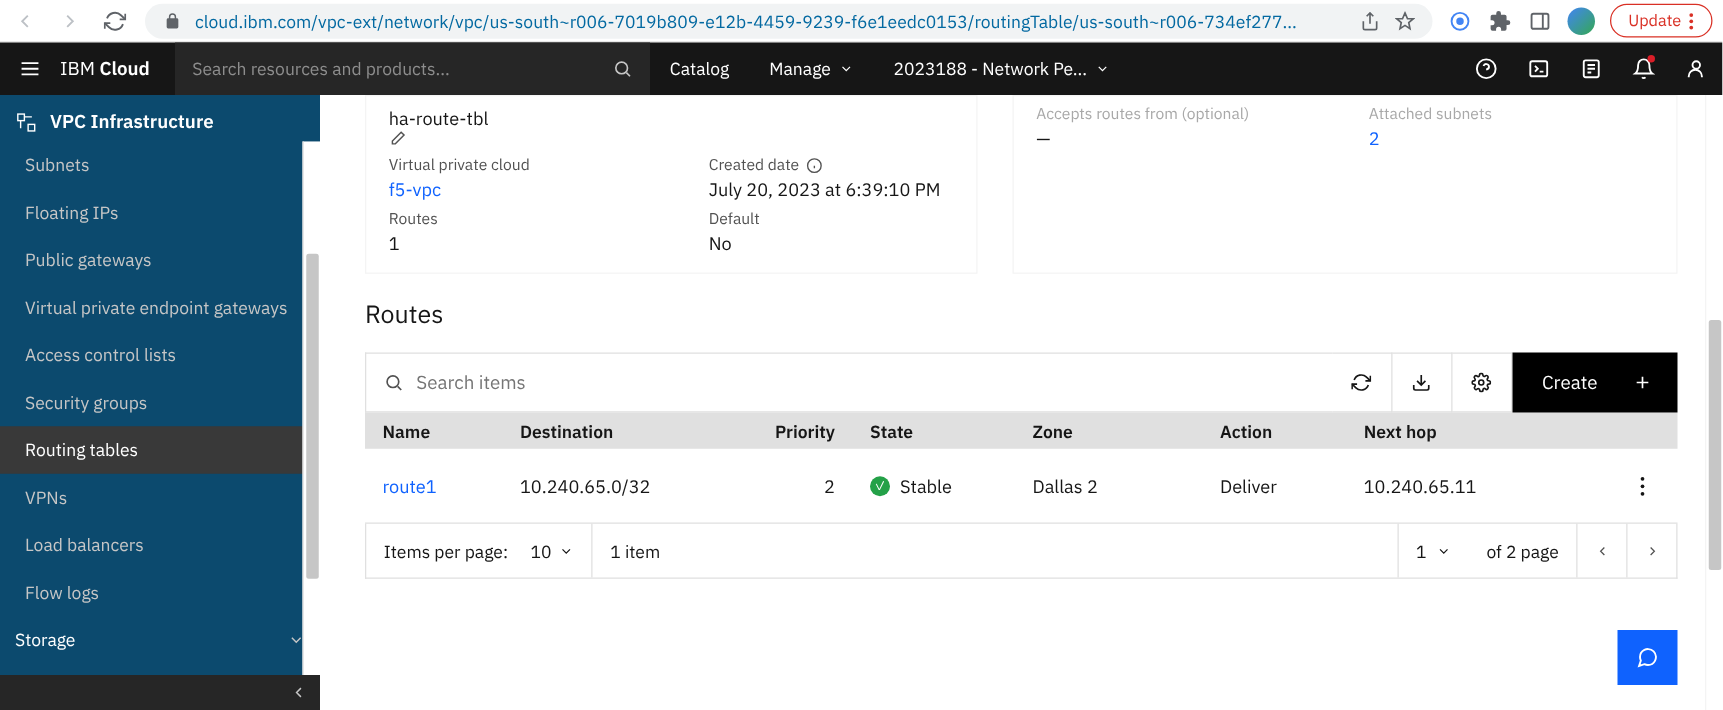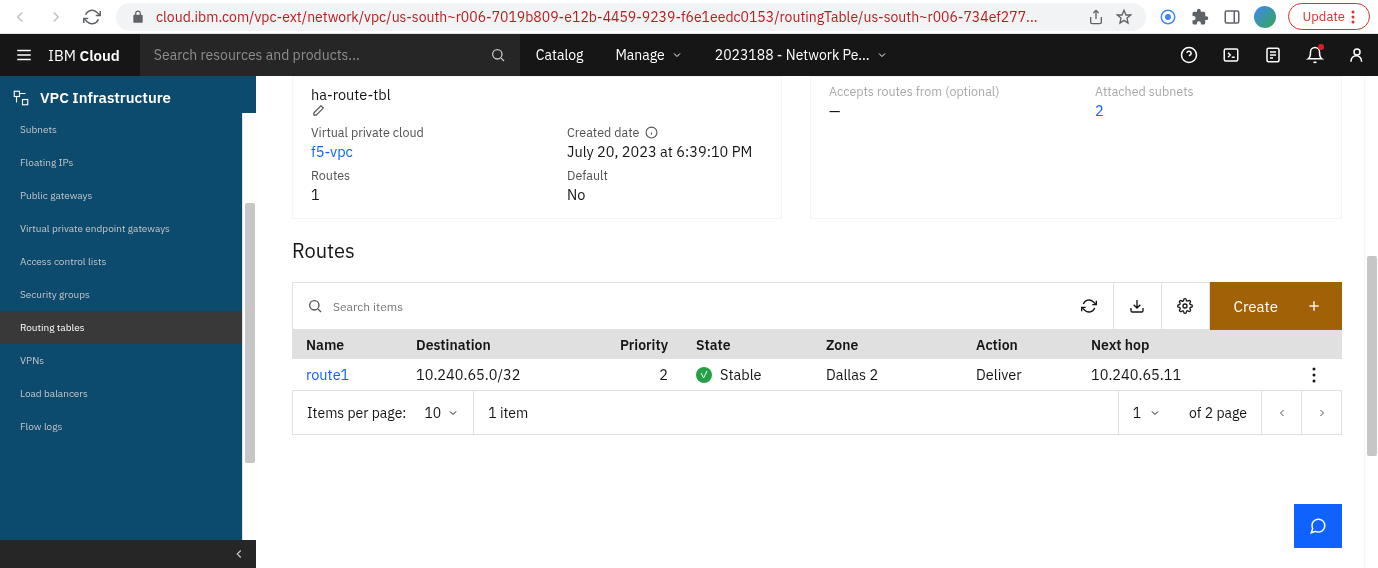--- a/index.html
+++ b/index.html
@@ -2,21 +2,21 @@
 <html><head>
 <meta charset="utf-8">
 <style>
 * { margin: 0; padding: 0; box-sizing: border-box; font-family: "IBM Plex Sans", -apple-system, BlinkMacSystemFont, sans-serif; }
 body { width: 1378px; height: 568px; overflow: hidden; background: #fff; }
 
 
 .browser-bar { height: 34px; display: flex; align-items: center; padding: 0 8px; gap: 12px; background: #fff; border-bottom: 1px solid #e0e0e0; }
 .nav-btn { color: #5f6368; display: flex; align-items: center; justify-content: center; width: 24px; height: 24px; }
 .nav-btn.disabled { color: #bdc1c6; }
-.url-area { flex: 1; display: flex; align-items: center; background: #f1f3f4; border-radius: 16px; padding: 4px 12px; gap: 8px; font-size: 14px; color: #b91c1c; }
+.url-area { flex: 1; display: flex; align-items: center; background: #f1f3f4; border-radius: 16px; padding: 4px 12px; gap: 8px; font-size: 14px; color: #0369a1; }
 .url-text { flex: 1; white-space: nowrap; overflow: hidden; text-overflow: ellipsis; }
 .chrome-icon { width: 20px; height: 20px; display: flex; align-items: center; justify-content: center; color: #5f6368; }
 .update-btn { border: 1px solid #d93025; color: #d93025; background: #fff; border-radius: 16px; padding: 4px 14px; font-size: 13px; display: flex; align-items: center; gap: 6px; }
 .avatar-circ { width: 22px; height: 22px; border-radius: 50%; background: linear-gradient(135deg,#4285f4,#34a853); }
 
 
 .topbar { height: 42px; background: #161616; display: flex; align-items: center; color: #fff; }
 .hamburger { width: 48px; display:flex; align-items:center; justify-content:center; }
 .brand { font-size: 15px; padding-right: 20px; }
 .brand b { font-weight: 600; }
@@ -27,21 +27,21 @@
 .top-link { padding: 0 16px; font-size: 14px; color: #fff; display:flex; align-items:center; gap:6px; height:100%; }
 .top-icons { margin-left: auto; display: flex; align-items: center; }
 .top-icn { width: 42px; height: 42px; display:flex; align-items:center; justify-content:center; color:#fff; position:relative; }
 .notif-dot { position:absolute; top:10px; right:12px; width:6px; height:6px; background:#da1e28; border-radius:50%; }
 
 
 .layout { display:flex; height: calc(568px - 34px - 42px); }
 .sidebar { width: 256px; background: #0c4a6e; color: #c6c6c6; position:relative; display:flex; flex-direction:column; }
 .side-head { display:flex; align-items:center; gap:10px; padding: 12px 12px 6px; color:#fff; font-size:15px; font-weight:600; }
 .side-scroll { flex:1; overflow:hidden; position:relative; }
-.side-item { padding: 10px 20px; font-size: 10px; color: #c6c6c6; cursor:pointer; }
+.side-item { padding: 10px 20px; font-size: 14px; color: #c6c6c6; cursor:pointer; }
 .side-item.active { background: #393939; color:#fff; }
 .side-section { padding: 10px 12px; font-size: 14px; color:#fff; display:flex; align-items:center; justify-content:space-between; }
 .side-collapse { height: 28px; display:flex; align-items:center; justify-content:flex-end; padding-right:10px; background:#262626; }
 .scrollbar-v { position:absolute; right:0; top:0; bottom:0; width:14px; background:#fff; border-left:1px solid #e0e0e0; }
 .scroll-thumb { position:absolute; left:2px; width:10px; background:#c6c6c6; border-radius:2px; }
 
 
 .main { flex:1; overflow:hidden; position:relative; background:#fff; }
 .main-scroll-v { position:absolute; right:0; top:0; bottom:0; width:14px; background:#fff; border-left:1px solid #f4f4f4; }
 .main-thumb { position:absolute; left:2px; width:10px; background:#c6c6c6; border-radius:2px; }
@@ -56,28 +56,28 @@
 .kv-label { font-size: 12.5px; color:#525252; display:flex; align-items:center; gap:6px; }
 .kv-val { font-size: 14.5px; color:#161616; padding-top:2px; }
 .kv-link { color:#0f62fe; }
 .edit-btn { color:#525252; margin-left:8px; }
 .copy-btn { color:#525252; margin-left:6px; }
 
 .routes-title { font-size: 20px; color:#161616; margin: 18px 0 18px; }
 
 .toolbar { display:flex; align-items:center; background:#fff; height:48px; }
 .search-box { flex:1; display:flex; align-items:center; border:1px solid #e0e0e0; border-right:none; height:100%; padding:0 14px; gap:10px; }
-.search-box input { border:none; outline:none; font-size:12px; flex:1; }
+.search-box input { border:none; outline:none; font-size:15px; flex:1; }
 .tool-icn { width:48px; height:48px; display:flex; align-items:center; justify-content:center; border:1px solid #e0e0e0; border-left:none; color:#161616; }
-.create-btn { background:#a16207; color:#fff; height:48px; padding:0 20px 0 24px; display:flex; align-items:center; gap:28px; font-size:15px; border:none; }
+.create-btn { background:#000000; color:#fff; height:48px; padding:0 20px 0 24px; display:flex; align-items:center; gap:28px; font-size:15px; border:none; }
 
 .table { width:100%; }
 .thead { display:flex; background:#e0e0e0; height:29px; align-items:center; font-size:14px; font-weight:600; color:#161616; }
 .th, .td { padding:0 14px; }
-.trow { display:flex; height:32px; align-items:center; font-size:14.5px; color:#161616; border-bottom:1px solid #e0e0e0; }
+.trow { display:flex; height:60px; align-items:center; font-size:14.5px; color:#161616; border-bottom:1px solid #e0e0e0; }
 .col-name { width: 110px; }
 .col-dest { width: 160px; }
 .col-prio { width: 120px; text-align: right; }
 .col-state { width: 130px; }
 .col-zone { width: 150px; }
 .col-action { width: 115px; }
 .col-nexthop { flex:1; }
 .col-menu { width: 44px; text-align:center; }
 .state-cell { display:flex; align-items:center; gap:8px; }
 .state-dot { width:16px; height:16px; background:#24a148; border-radius:50%; display:flex; align-items:center; justify-content:center; color:#fff; font-size:10px; }
@@ -243,20 +243,26 @@
       <div class="side-item">Subnets</div>
       <div class="side-item">Floating IPs</div>
       <div class="side-item">Public gateways</div>
       <div class="side-item">Virtual private endpoint gateways</div>
       <div class="side-item">Access control lists</div>
       <div class="side-item">Security groups</div>
       <div class="side-item active">Routing tables</div>
       <div class="side-item">VPNs</div>
       <div class="side-item">Load balancers</div>
       <div class="side-item">Flow logs</div>
+      <div class="side-section">
+          <span>Storage</span>
+          <svg width="14" height="14" viewBox="0 0 24 24" fill="none" stroke="#c6c6c6" stroke-width="2">
+            <path d="M6 9l6 6 6-6"></path>
+          </svg>
+        </div>
       <div class="scrollbar-v">
           <div class="scroll-thumb" style="top:90px;height:260px;"></div>
         </div>
     </div>
     <div class="side-collapse">
         <svg width="14" height="14" viewBox="0 0 24 24" fill="none" stroke="#c6c6c6" stroke-width="2">
           <path d="M15 18l-6-6 6-6"></path>
         </svg>
       </div>
   </div>

